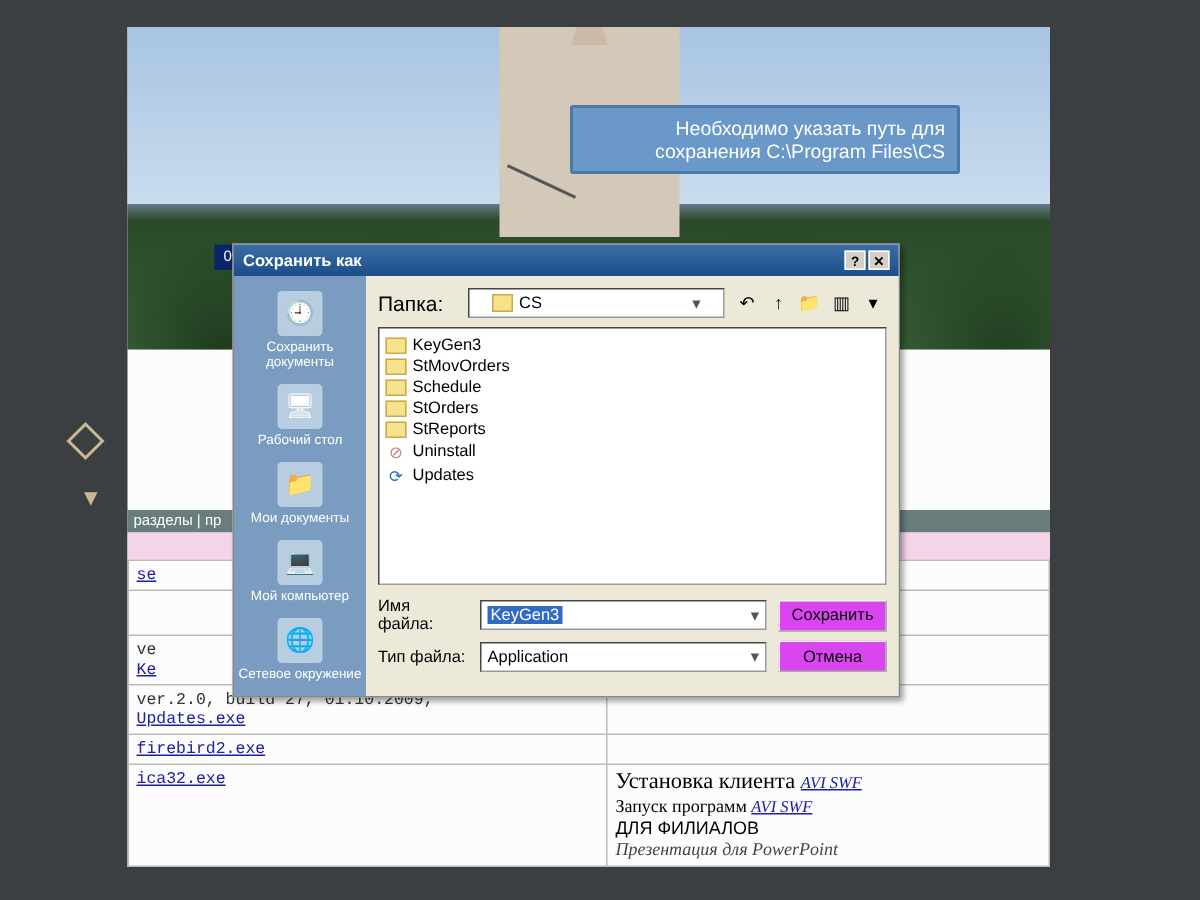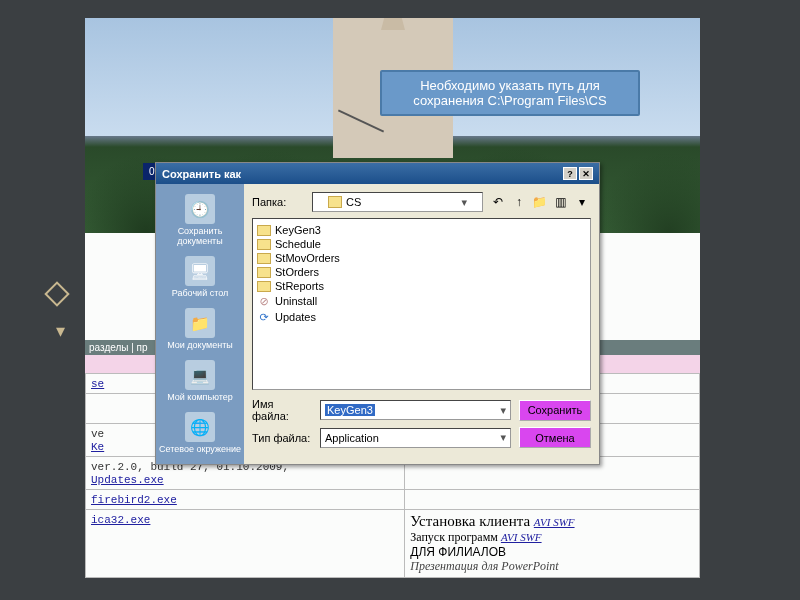--- a/index.html
+++ b/index.html
@@ -3,33 +3,33 @@
 <meta charset="utf-8">
 <style>
 *{box-sizing:border-box;margin:0;padding:0}
 body{width:800px;height:600px;background:#3b3f42;font-family:Tahoma,Arial,sans-serif;font-size:11px;overflow:hidden;position:relative}
 .slide{position:absolute;left:85px;top:18px;width:615px;height:560px;background:#fbfcfb}
 .photo{height:215px;background:linear-gradient(to bottom,#a8c4e0 0%,#c9dcef 55%,#678 55%,#2a4a2a 60%,#355d35 100%);position:relative;overflow:hidden}
 .building{position:absolute;left:50%;top:0;transform:translateX(-50%);width:120px;height:140px;background:#d4c9b8}
 .building::before{content:"";position:absolute;left:50%;top:-45px;transform:translateX(-50%);width:0;height:0;border:12px solid transparent;border-bottom:45px solid #c9bba5}
 .trees{position:absolute;bottom:0;left:0;right:0;height:135px;background:radial-gradient(ellipse 120px 130px at 10% 100%,#1f3b1f 0%,transparent 60%),radial-gradient(ellipse 130px 135px at 30% 100%,#214021 0%,transparent 62%),radial-gradient(ellipse 140px 140px at 70% 100%,#1e3a1e 0%,transparent 60%),radial-gradient(ellipse 120px 130px at 95% 100%,#223f22 0%,transparent 62%)}
 .dlprog{position:absolute;left:58px;top:145px;height:17px;background:#0a246a;color:#fff;font-size:10px;padding:2px 6px;width:250px;display:flex;align-items:center}
-.callout{position:absolute;left:380px;top:70px;width:260px;background:#6a99c9;color:#fff;font-size:13px;text-align:center;padding:6px 8px;border:2px solid #4a7aa8;border-radius:2px;z-index:30}
+.callout{position:absolute;left:380px;top:70px;width:260px;background:#6a99c9;color:#fff;font-size:13px;text-align:right;padding:6px 8px;border:2px solid #4a7aa8;border-radius:2px;z-index:30}
 .callout::after{content:"";position:absolute;left:-46px;top:48px;width:50px;height:2px;background:#555;transform:rotate(25deg)}
 .dlg{position:absolute;left:155px;top:162px;width:445px;background:#ece9d8;border:1px solid #888;box-shadow:2px 2px 4px rgba(0,0,0,.4);z-index:20}
 .ttl{background:linear-gradient(to bottom,#3b6ea5,#1b4e8a);color:#fff;font-size:11px;font-weight:bold;padding:4px 6px;display:flex;justify-content:space-between;align-items:flex-end}
 .ttl-btns{display:flex;gap:2px}
 .ttl-btns span{width:14px;height:13px;background:#d4d0c8;border:1px solid #fff;display:flex;align-items:center;justify-content:center;font-size:9px;color:#000;font-family:Arial}
 .dlg-body{display:flex}
 .places{width:88px;background:#7b9cc1;padding:6px 0;display:flex;flex-direction:column;gap:2px}
 .place{display:flex;flex-direction:column;align-items:center;padding:4px 2px;color:#fff;font-size:9px;text-align:center;cursor:pointer}
 .place-ico{width:30px;height:30px;background:#b8cde0;border-radius:3px;margin-bottom:2px;display:flex;align-items:center;justify-content:center;font-size:16px}
 .main{flex:1;padding:8px;background:#ece9d8}
 .path-row{display:flex;align-items:center;gap:6px;margin-bottom:6px}
-.path-lbl{font-size:11px;width:54px}
+.path-lbl{font-size:14px;width:54px}
 .path-sel{flex:1;display:flex;align-items:center;gap:4px;background:#fff;border:1px inset #999;padding:2px 15px;height:20px}
 .path-sel .fico{width:14px;height:12px;background:#f7e28c;border:1px solid #c9a94c}
 .tbar{display:flex;gap:3px}
 .tbar span{width:18px;height:18px;display:flex;align-items:center;justify-content:center;font-size:12px;cursor:pointer}
 .files{background:#fff;border:1px inset #999;height:172px;padding:4px;overflow:auto}
 .file{display:flex;align-items:center;gap:4px;font-size:11px;padding:1px 0;cursor:pointer}
 .ico{width:14px;height:14px;display:flex;align-items:center;justify-content:center;font-size:11px}
 .ico.fold{background:#f7e28c;border:1px solid #c9a94c;width:14px;height:11px}
 .ico.upd{color:#2a6fc9}
 .ico.uni{color:#b88}
@@ -112,25 +112,25 @@
             <span>▾</span>
           </div>
       </div>
       <div class="files" id="files">
           <div class="file">
             <span class="ico fold"></span>
             <span>KeyGen3</span>
           </div>
           <div class="file">
             <span class="ico fold"></span>
+            <span>StMovOrders</span>
+          </div>
+          <div class="file">
+            <span class="ico fold"></span>
             <span>Schedule</span>
-          </div>
-          <div class="file">
-            <span class="ico fold"></span>
-            <span>StMovOrders</span>
           </div>
           <div class="file">
             <span class="ico fold"></span>
             <span>StOrders</span>
           </div>
           <div class="file">
             <span class="ico fold"></span>
             <span>StReports</span>
           </div>
           <div class="file">

